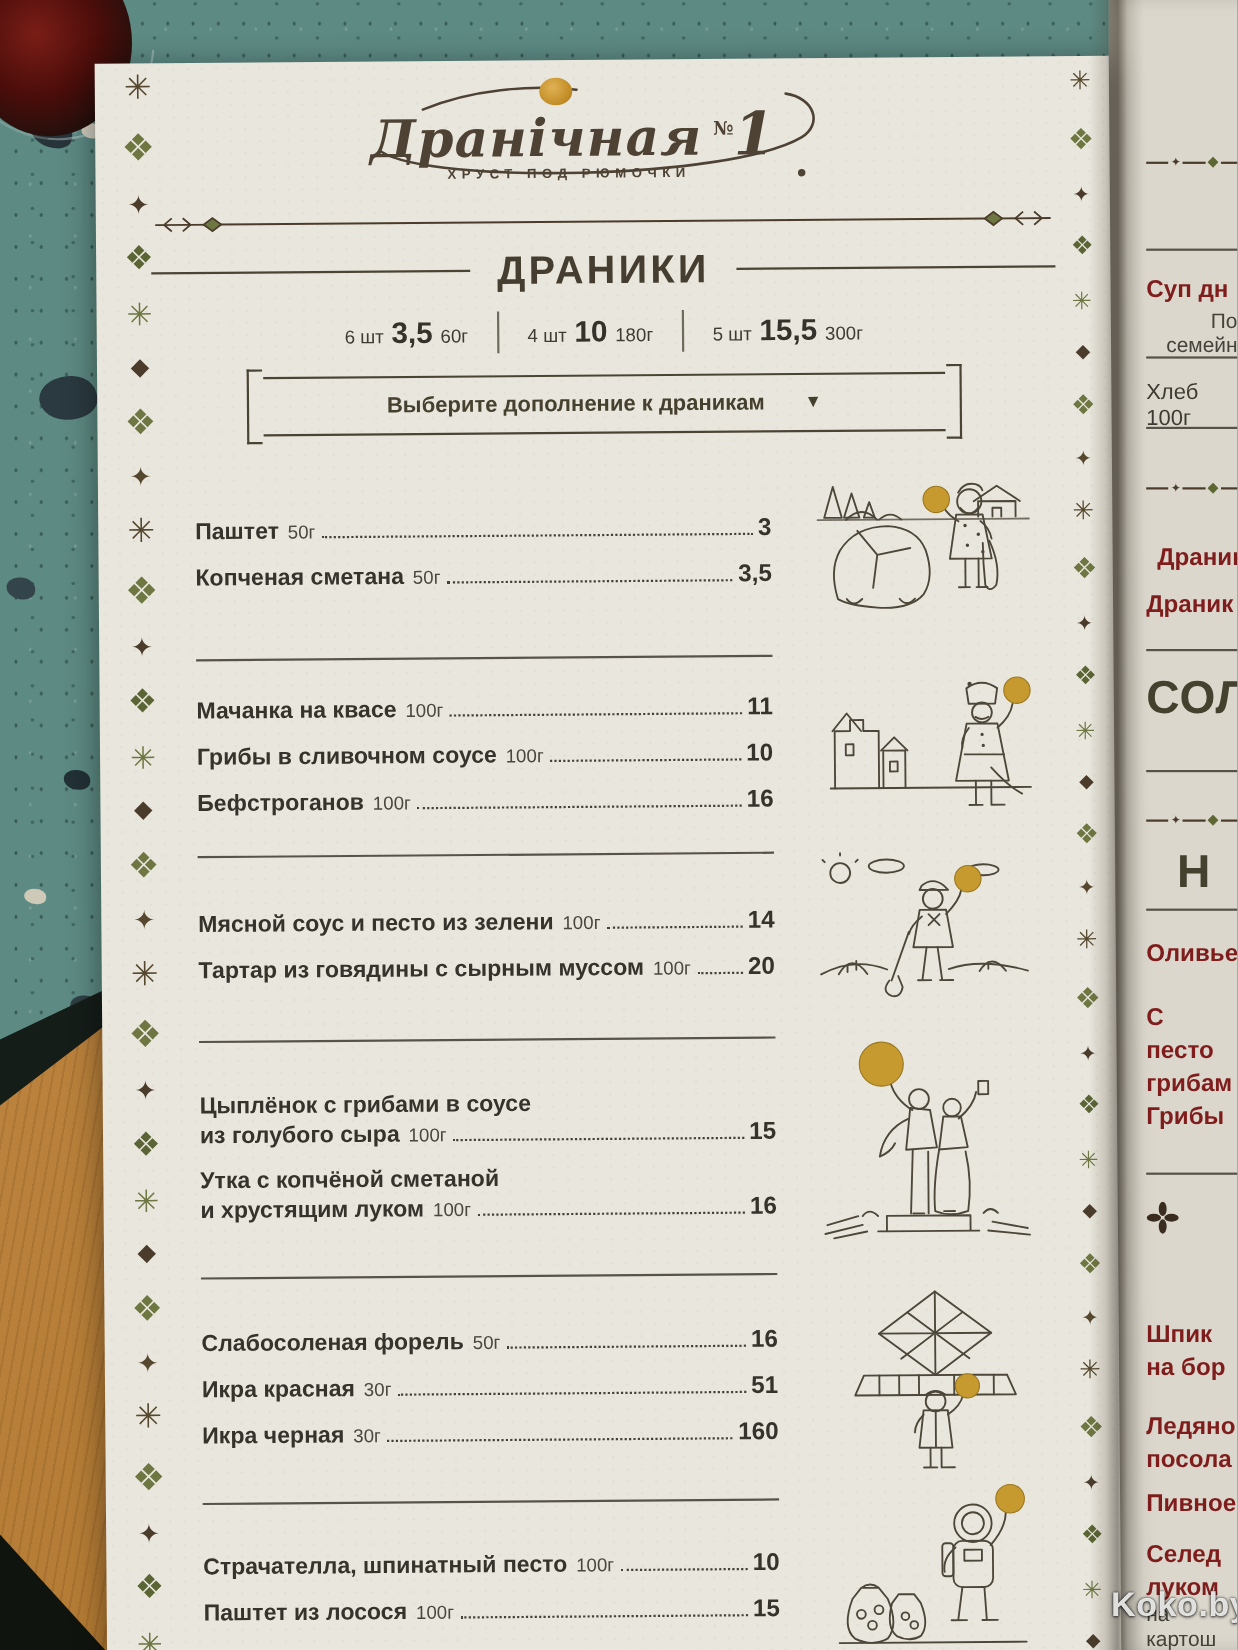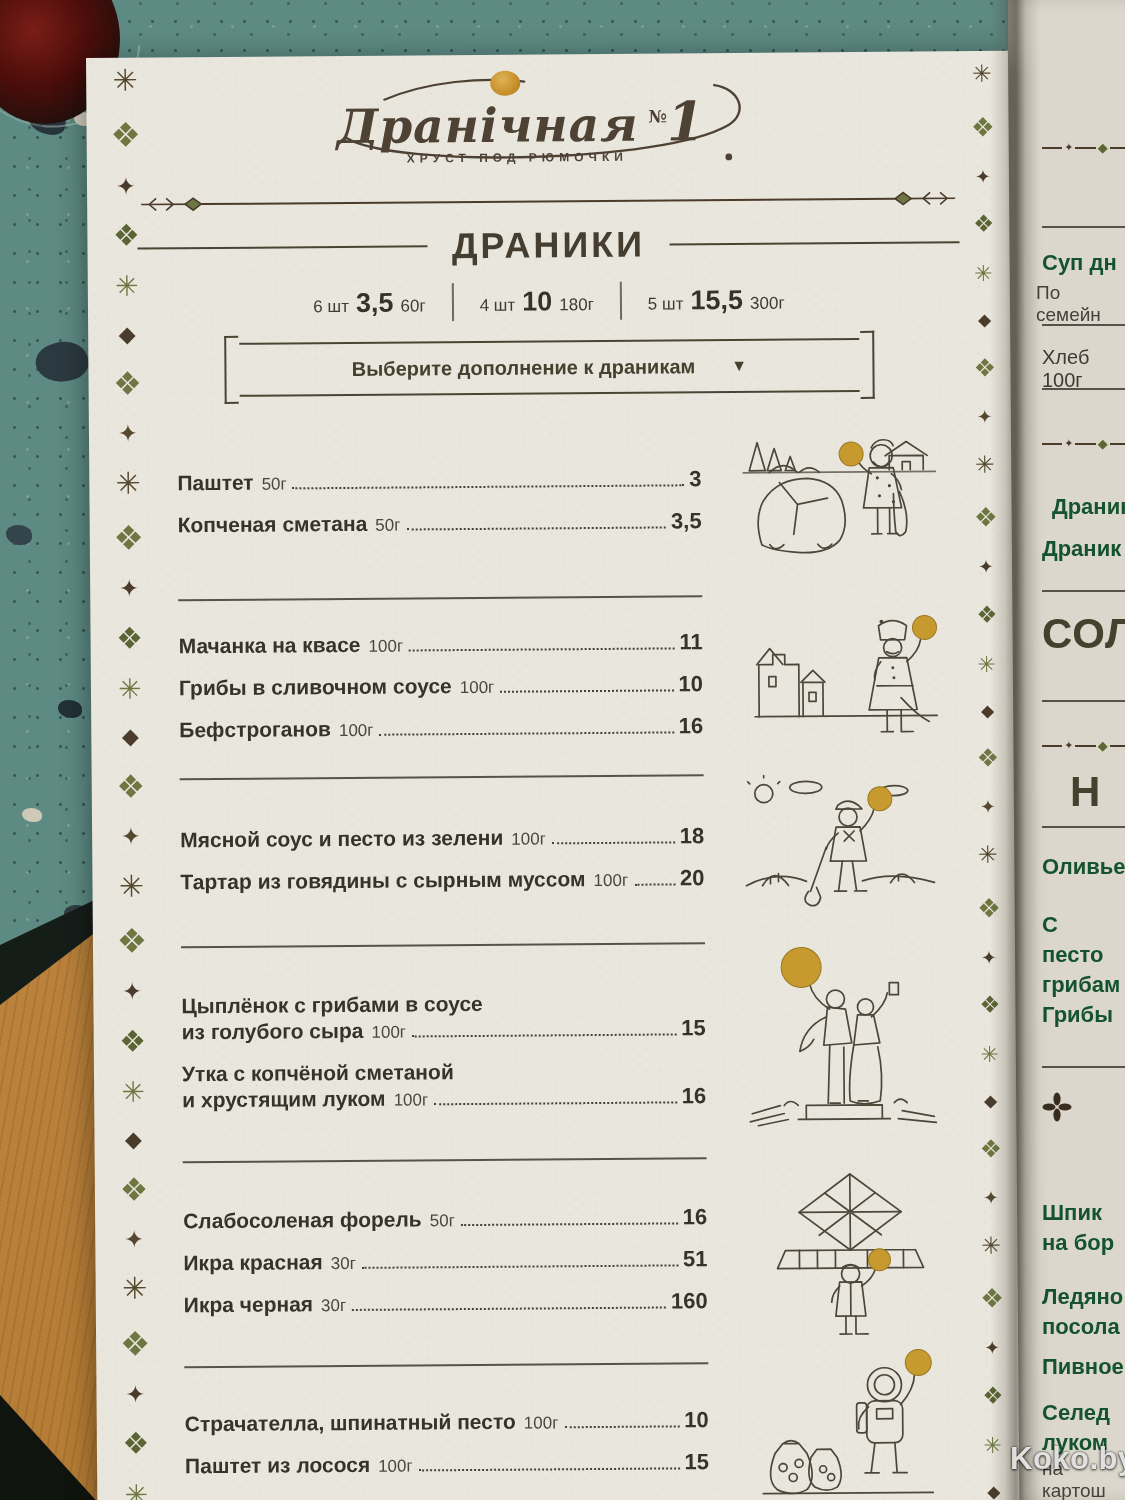--- a/index.html
+++ b/index.html
@@ -98,21 +98,21 @@
   .g4 .illu{top:-4px;} .g5 .illu{top:12px;} .g6 .illu{top:-16px;}
   .illu svg path,.illu svg circle,.illu svg rect,.illu svg ellipse,.illu svg polygon
     {stroke:#4d473a;fill:none;stroke-width:1.7;stroke-linecap:round;stroke-linejoin:round;}
   .illu svg .gold{fill:#c79a2f;stroke:#9a7820;stroke-width:1;}
   .illu svg .dotfill{fill:#4d473a;stroke:none;}
 
   
   .rpage{position:absolute;left:1008px;top:0;width:117px;height:1500px;z-index:8;
     background:#dbd7cc;box-shadow:inset 18px 0 22px -12px rgba(40,30,15,.5);}
   .rp-frag{position:absolute;white-space:pre-line;}
-  .rp-dish{font-weight:bold;font-size:22px;color:#14532d;line-height:30px;}
+  .rp-dish{font-weight:bold;font-size:22px;color:#7f1d1d;line-height:30px;}
   .rp-sub{font-size:19px;color:#44423a;}
   .rp-plain{font-size:20px;color:#3c3a32;}
   .rp-header{font-weight:bold;font-size:42px;color:#45412f;letter-spacing:1px;}
   .rp-rule{height:2px;background:#56524a;width:95px;}
   .rp-orn{display:flex;align-items:center;width:88px;color:#4a3b2a;}
   .od-l{height:2px;background:#4a3b2a;flex:1;}
   .od-g{font-size:11px;margin:0 2px;font-family:"DejaVu Sans",sans-serif;}
   .od-d{color:#5d6733;font-size:13px;margin:0 2px;font-family:"DejaVu Sans",sans-serif;}
 
   .fold{position:absolute;left:990px;top:0;width:50px;height:1500px;z-index:40;pointer-events:none;
@@ -362,21 +362,21 @@
       </section>
 
       <section class="group g3">
         <div class="sep"></div>
         <div class="items">
             <div class="mi">
               <div class="mi-row">
                 <span class="mi-name">Мясной соус и песто из зелени</span>
                 <span class="mi-w">100г</span>
                 <span class="mi-dots"></span>
-                <span class="mi-price">18</span>
+                <span class="mi-price">14</span>
               </div>
             </div>
             <div class="mi">
               <div class="mi-row">
                 <span class="mi-name">Тартар из говядины с сырным муссом</span>
                 <span class="mi-w">100г</span>
                 <span class="mi-dots"></span>
                 <span class="mi-price">20</span>
               </div>
             </div>
@@ -533,21 +533,21 @@
         </div>
       </section>
 
     </div>
   </section>
 
   <aside class="rpage">
       <div class="rp-frag rp-orn" style="top: 140px; left: 34px;"><span class="od-l"></span><span class="od-g">✦</span><span class="od-l"></span><span class="od-d">◆</span><span class="od-l"></span></div>
       <div class="rp-frag rp-rule" style="top: 226px; left: 34px;"></div>
       <div class="rp-frag rp-dish" style="top: 248px; left: 34px;">Суп дн</div>
-      <div class="rp-frag rp-sub" style="top: 282px; left: 28px;">По семейн</div>
+      <div class="rp-frag rp-sub" style="top: 282px; left: 44px; text-align: right;">По семейн</div>
       <div class="rp-frag rp-rule" style="top: 324px; left: 34px;"></div>
       <div class="rp-frag rp-plain" style="top: 346px; left: 34px;">Хлеб 100г</div>
       <div class="rp-frag rp-rule" style="top: 388px; left: 34px;"></div>
       <div class="rp-frag rp-orn" style="top: 436px; left: 34px;"><span class="od-l"></span><span class="od-g">✦</span><span class="od-l"></span><span class="od-d">◆</span><span class="od-l"></span></div>
       <div class="rp-frag rp-dish" style="top: 492px; left: 44px;">Драник</div>
       <div class="rp-frag rp-dish" style="top: 534px; left: 34px;">Драник</div>
       <div class="rp-frag rp-rule" style="top: 590px; left: 34px;"></div>
       <div class="rp-frag rp-header" style="top: 610px; left: 34px;">СОЛ</div>
       <div class="rp-frag rp-rule" style="top: 700px; left: 34px;"></div>
       <div class="rp-frag rp-orn" style="top: 738px; left: 34px;"><span class="od-l"></span><span class="od-g">✦</span><span class="od-l"></span><span class="od-d">◆</span><span class="od-l"></span></div>

